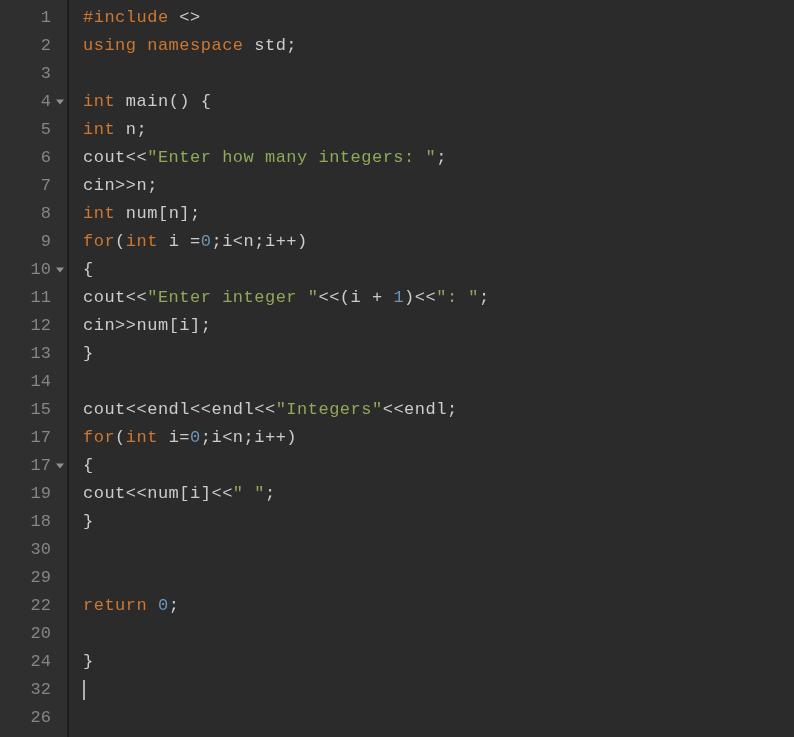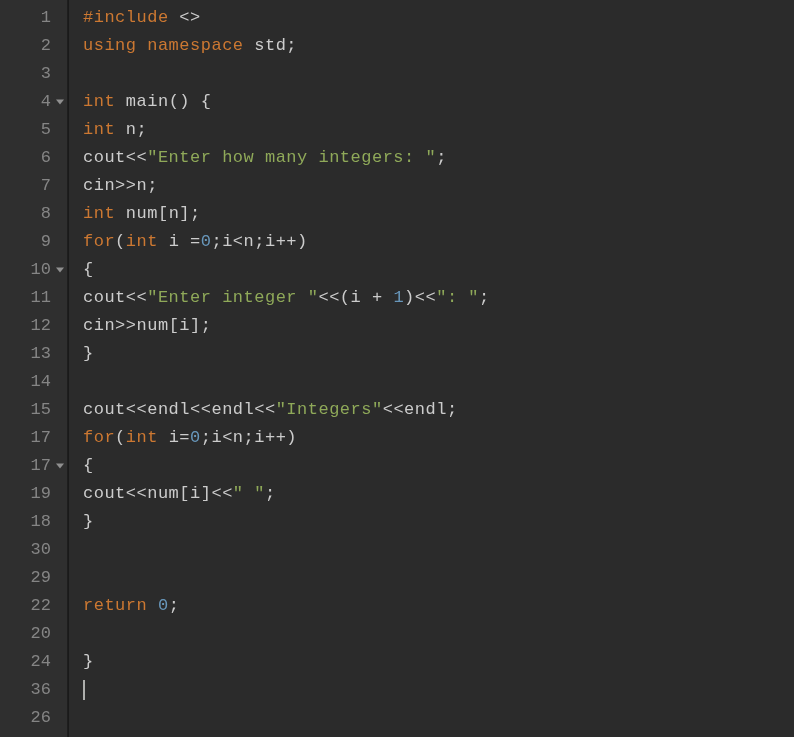--- a/index.html
+++ b/index.html
@@ -94,21 +94,21 @@
     <div class="gutter-line">15</div>
     <div class="gutter-line">17</div>
     <div class="gutter-line">17<span class="fold-marker"></span></div>
     <div class="gutter-line">19</div>
     <div class="gutter-line">18</div>
     <div class="gutter-line">30</div>
     <div class="gutter-line">29</div>
     <div class="gutter-line">22</div>
     <div class="gutter-line">20</div>
     <div class="gutter-line">24</div>
-    <div class="gutter-line">36</div>
+    <div class="gutter-line">32</div>
     <div class="gutter-line">26</div>
   </div>
 <div class="editor" id="editor">
     <div class="code-line"><span class="pp">#include </span><span class="lt">&lt;</span><span class="lt">&gt;</span></div>
     <div class="code-line"><span class="k">using</span><span class="p"> </span><span class="k">namespace</span><span class="p"> </span><span class="id">std</span><span class="p">;</span></div>
     <div class="code-line"></div>
     <div class="code-line"><span class="t">int</span><span class="p"> </span><span class="id">main</span><span class="p">() {</span></div>
     <div class="code-line"><span class="t">int</span><span class="p"> </span><span class="id">n</span><span class="p">;</span></div>
     <div class="code-line"><span class="id">cout</span><span class="op">&lt;&lt;</span><span class="s">"Enter how many integers: "</span><span class="p">;</span></div>
     <div class="code-line"><span class="id">cin</span><span class="op">&gt;&gt;</span><span class="id">n</span><span class="p">;</span></div>

